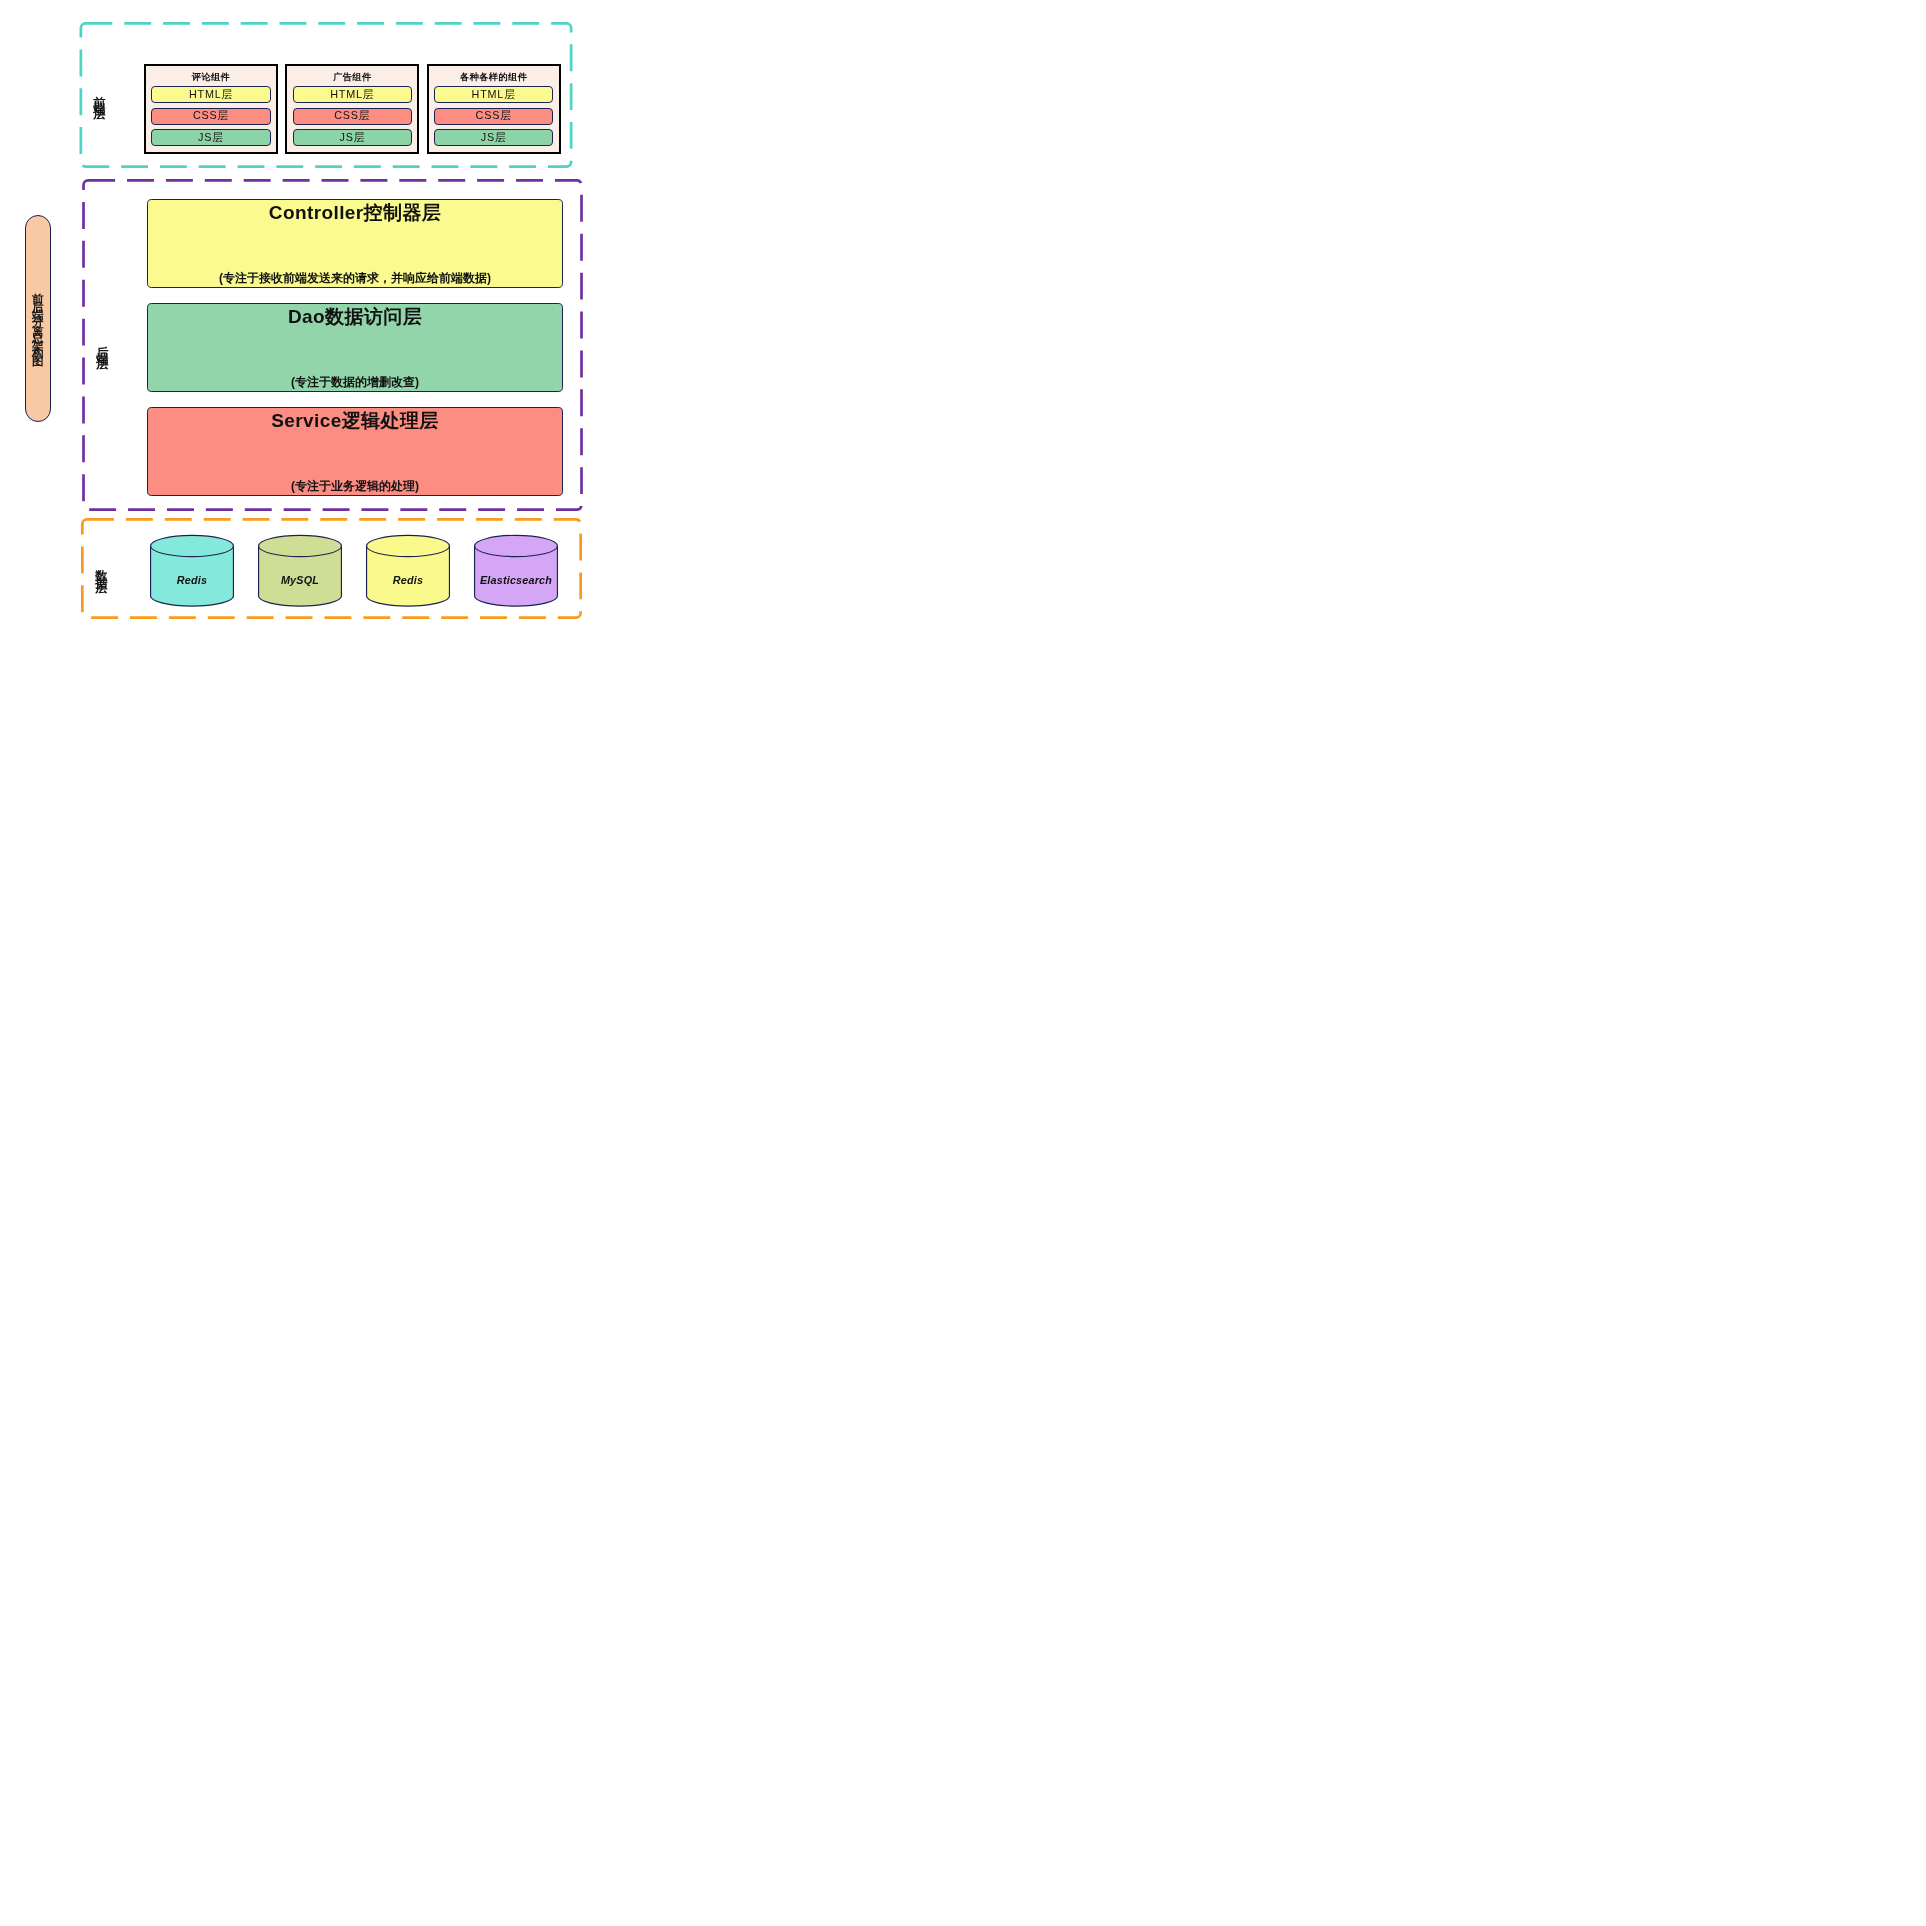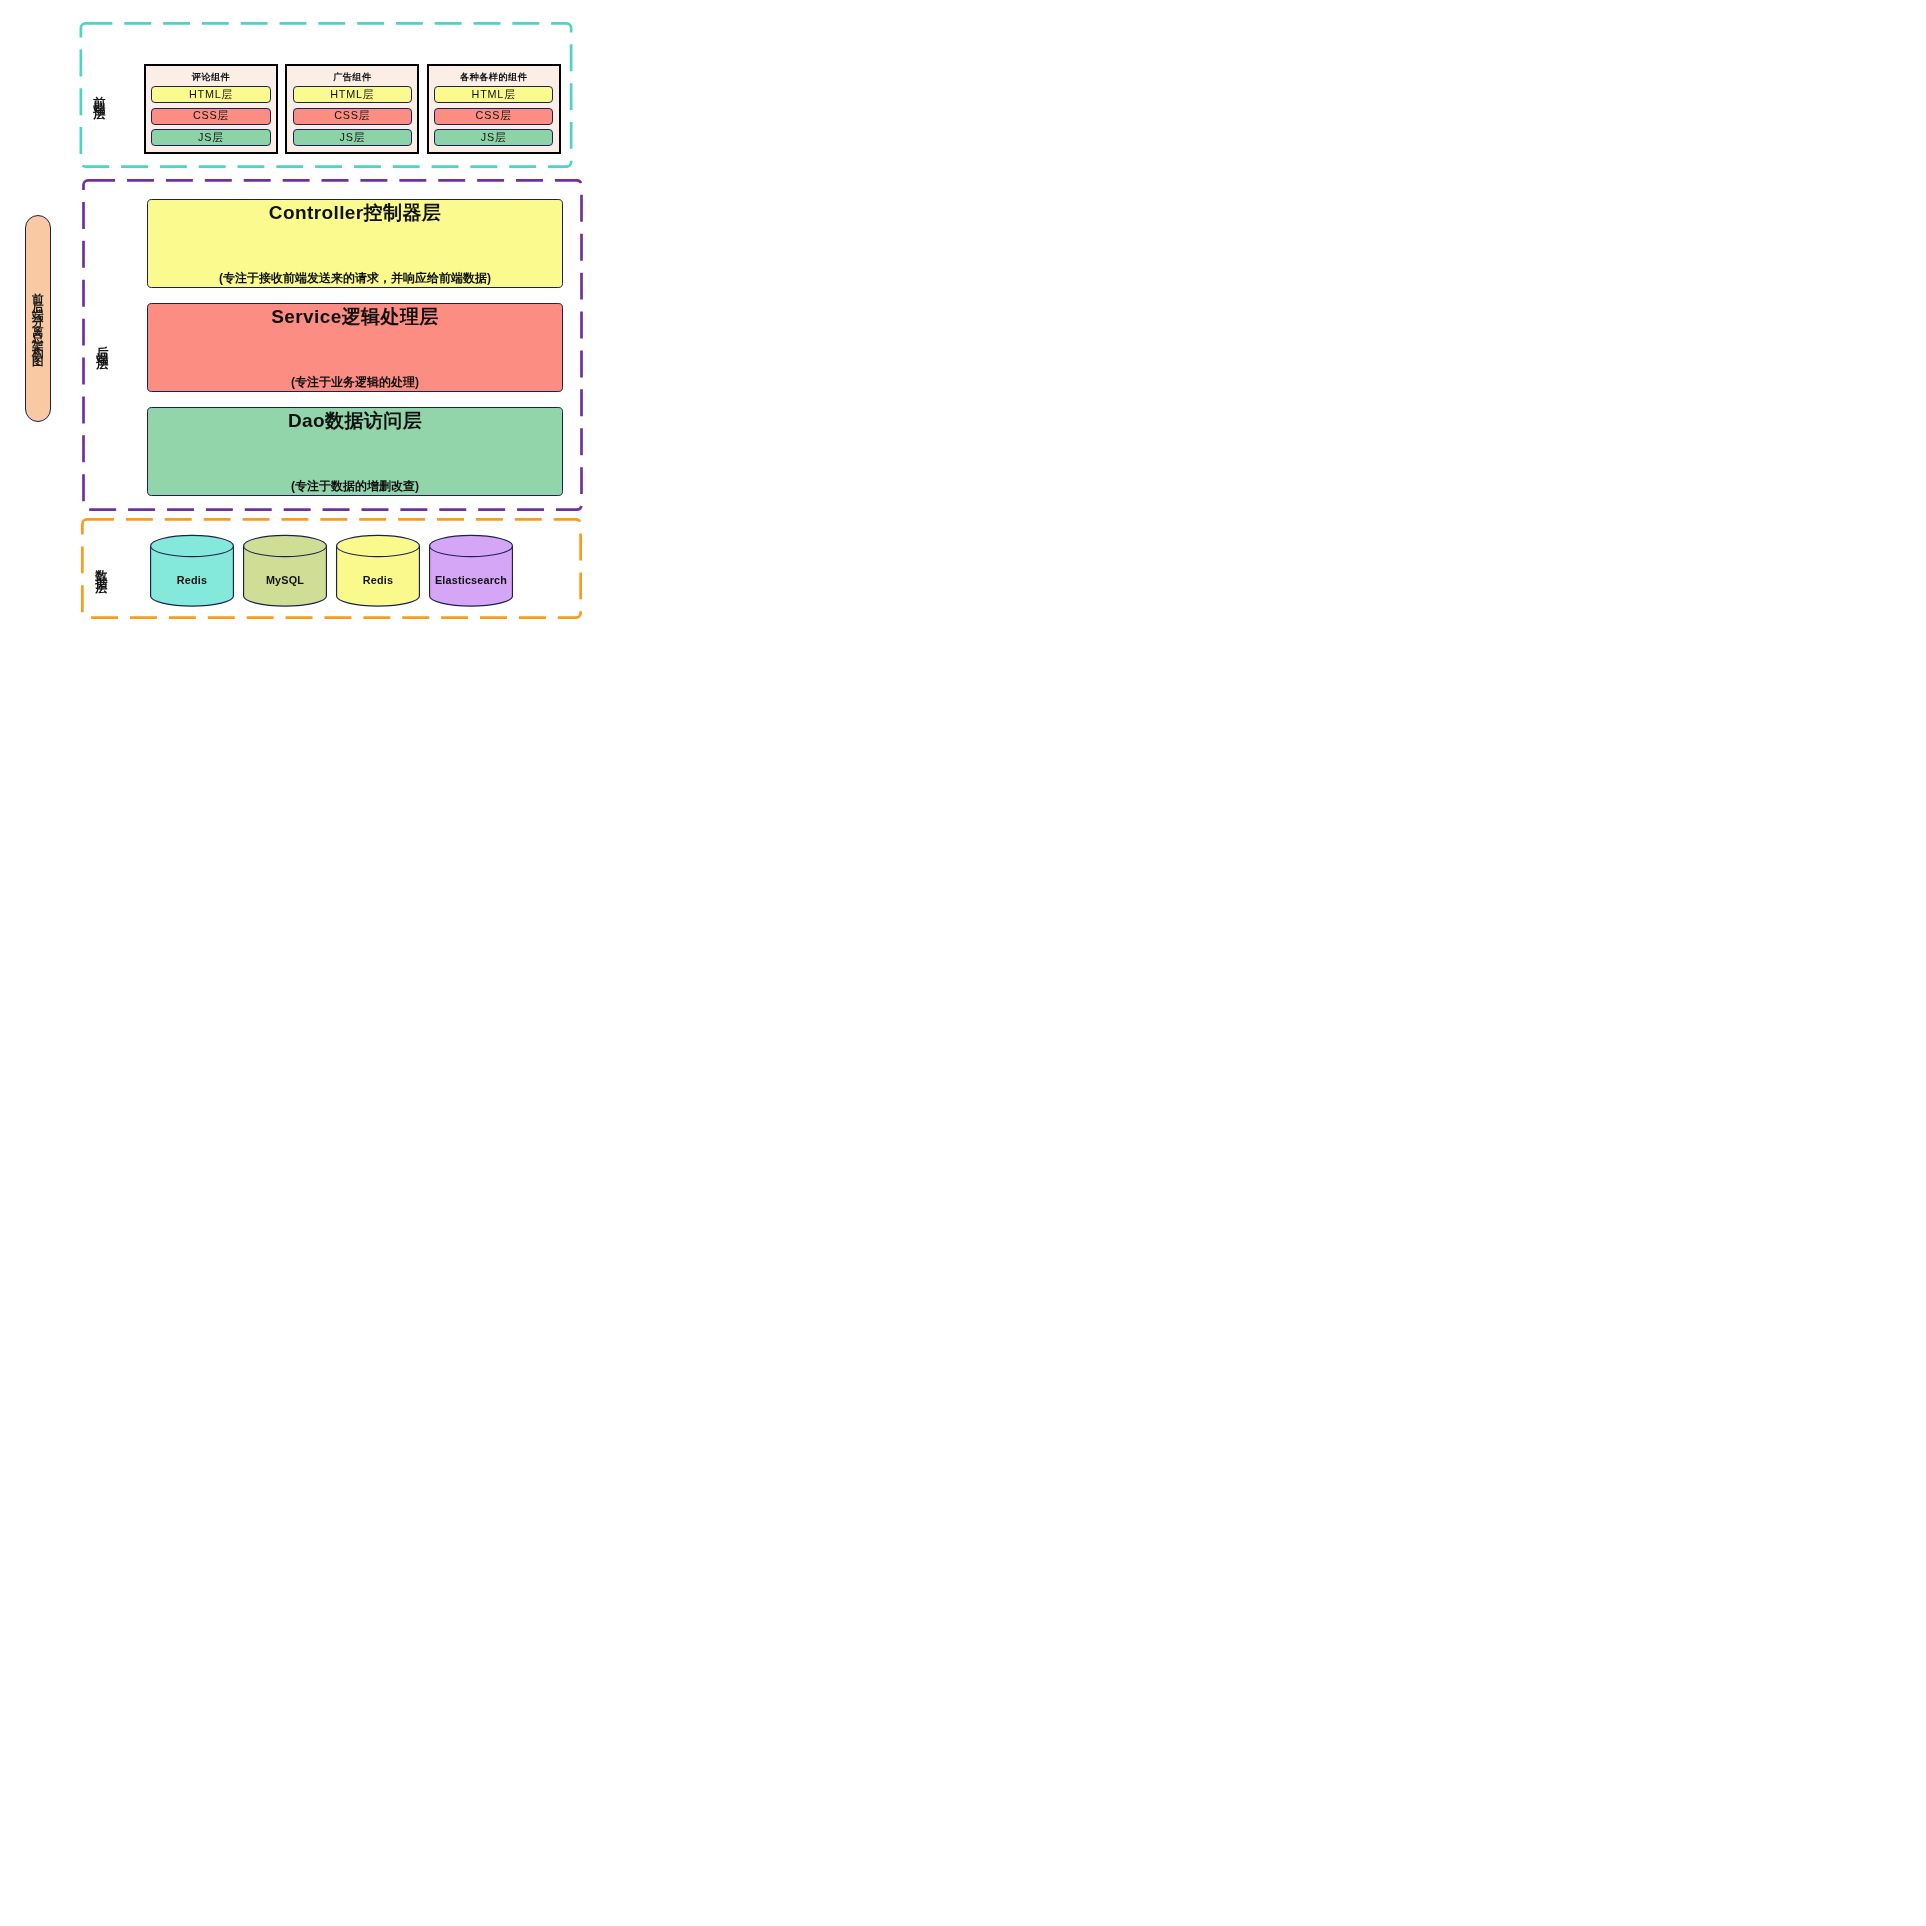--- a/index.html
+++ b/index.html
@@ -29,21 +29,21 @@
   
   .sec-backend{left:82px;top:179px;width:501px;height:332px;}
   .backend-boxes{position:absolute;left:65px;top:20px;right:20px;bottom:17.7px;display:flex;flex-direction:column;gap:15px;}
   .layer-box{flex:1;border:1.2px solid #1B2150;border-radius:4.6px;display:flex;flex-direction:column;
     align-items:center;justify-content:center;box-sizing:border-box;gap:36px;}
   .layer-title{font-size:19px;font-weight:900;letter-spacing:0.4px;}
   .layer-sub{font-size:12px;font-weight:700;margin-top:8px;}
 
   
   .sec-data{left:81px;top:518px;width:501px;height:101px;}
-  .cyl-row{position:absolute;left:68px;top:16px;bottom:8px;display:flex;gap:7px;}
+  .cyl-row{position:absolute;left:68px;top:16px;bottom:8px;display:flex;gap:22px;font-style:italic;}
   .cylinder{position:relative;width:86px;height:74px;flex:none;}
   .cylinder svg{position:absolute;inset:0;}
   .cyl-label{position:absolute;left:2.3px;right:2.3px;top:22.3px;bottom:4.6px;display:flex;align-items:center;justify-content:center;
     font-size:10.8px;font-weight:900;letter-spacing:0.2px;}
 
   
   .pill{position:absolute;left:25px;top:215px;width:26px;height:207px;border:1.5px solid #1B2150;border-radius:14px;
     display:flex;align-items:center;justify-content:center;box-sizing:border-box;}
   .pill-text{writing-mode:vertical-rl;text-orientation:upright;font-size:11.6px;font-weight:900;
     letter-spacing:7.7px;line-height:1;color:#1a1a1a;white-space:nowrap;}
@@ -99,27 +99,27 @@
     <svg class="dash-border" width="501" height="332" viewBox="0 0 1300 862">
       <rect x="3.5" y="3.5" width="1293" height="855" rx="12" fill="none" stroke-width="7" stroke-dasharray="70 31" stroke="#7030A0"></rect>
     </svg>
     <div class="v-label">后端层</div>
 
     <div class="backend-boxes">
       <div class="layer-box" style="background-color: rgb(250, 250, 142);">
         <div class="layer-title">Controller控制器层</div>
         <div class="layer-sub">(专注于接收前端发送来的请求，并响应给前端数据)</div>
       </div>
+      <div class="layer-box" style="background-color: rgb(146, 213, 171);">
+        <div class="layer-title">Dao数据访问层</div>
+        <div class="layer-sub">(专注于数据的增删改查)</div>
+      </div>
       <div class="layer-box" style="background-color: rgb(251, 141, 131);">
         <div class="layer-title">Service逻辑处理层</div>
         <div class="layer-sub">(专注于业务逻辑的处理)</div>
-      </div>
-      <div class="layer-box" style="background-color: rgb(146, 213, 171);">
-        <div class="layer-title">Dao数据访问层</div>
-        <div class="layer-sub">(专注于数据的增删改查)</div>
       </div>
     </div>
   </div>
 
   <div class="section sec-data">
     <svg class="dash-border" width="501" height="101" viewBox="0 0 1301 262">
       <rect x="3.5" y="3.5" width="1294" height="255" rx="12" fill="none" stroke-width="7" stroke-dasharray="70 31" stroke="#F99C1B"></rect>
     </svg>
     <div class="v-label">数据层</div>
 

